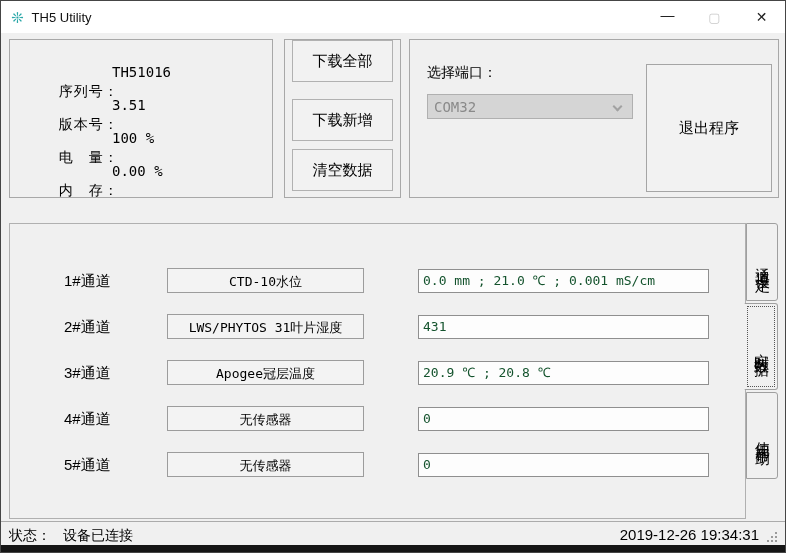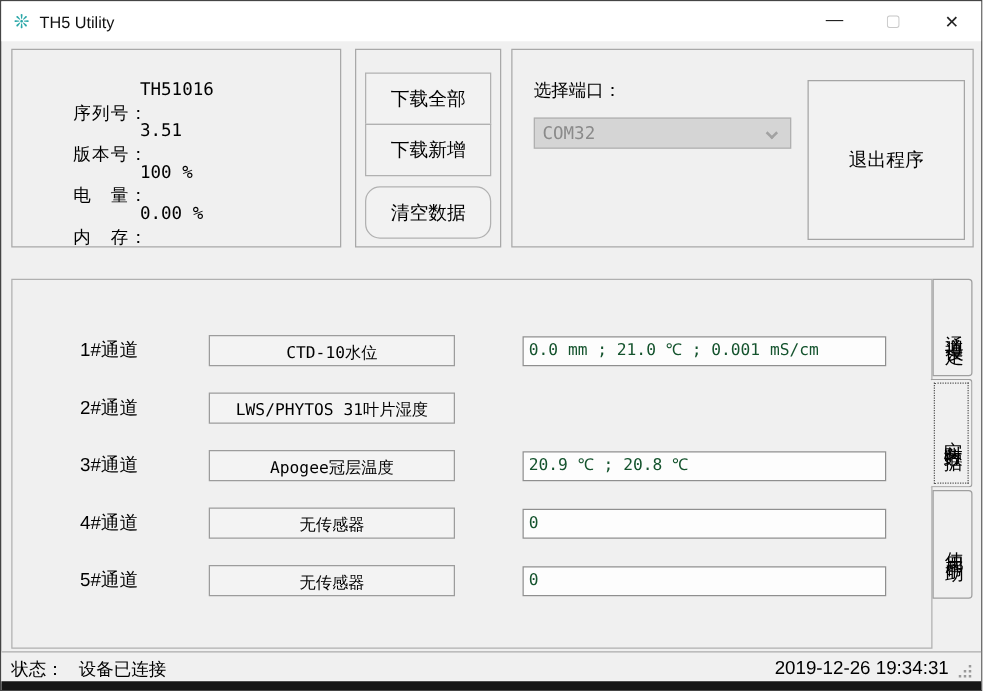--- a/index.html
+++ b/index.html
@@ -70,23 +70,23 @@
   
   .btn {
     background: #f2f2f2;
     border: 1px solid #b1b1b1;
     font-size: 15px; color: #000;
     display: flex; align-items: center; justify-content: center;
     cursor: default;
     font-family: "Liberation Sans", "DejaVu Sans", sans-serif;
   }
   .act-btn { position: absolute; left: 7px; width: 101px; height: 42px; }
-  .act-btn.b0 { top: 18px; }
+  .act-btn.b0 { top: 0; }
   .act-btn.b1 { top: 59px; }
-  .act-btn.b2 { top: 109px; border-radius: 12px; }
+  .act-btn.b2 { top: 109px; }
 
   
   .port-label { position: absolute; left: 17px; top: 24px; font-size: 14px; color: #000; }
   .combo {
     position: relative;
     border: 1px solid #a3a3a3;
     background: #f3f3f3;
   }
   .combo .chev {
     position: absolute; right: 11px; top: 8px;
@@ -266,20 +266,21 @@
       </div>
       <div class="ch-field">0.0 mm ; 21.0 ℃ ; 0.001 mS/cm</div>
     </div>
 
     <div class="ch-row c1">
       <span class="ch-label">2#通道</span>
       <div class="ch-combo">
         <span class="combo-text">LWS/PHYTOS 31叶片湿度</span>
         <span class="chev"></span>
       </div>
+      <div class="ch-field">431</div>
     </div>
 
     <div class="ch-row c2">
       <span class="ch-label">3#通道</span>
       <div class="ch-combo">
         <span class="combo-text">Apogee冠层温度</span>
         <span class="chev"></span>
       </div>
       <div class="ch-field">20.9 ℃ ; 20.8 ℃</div>
     </div>

